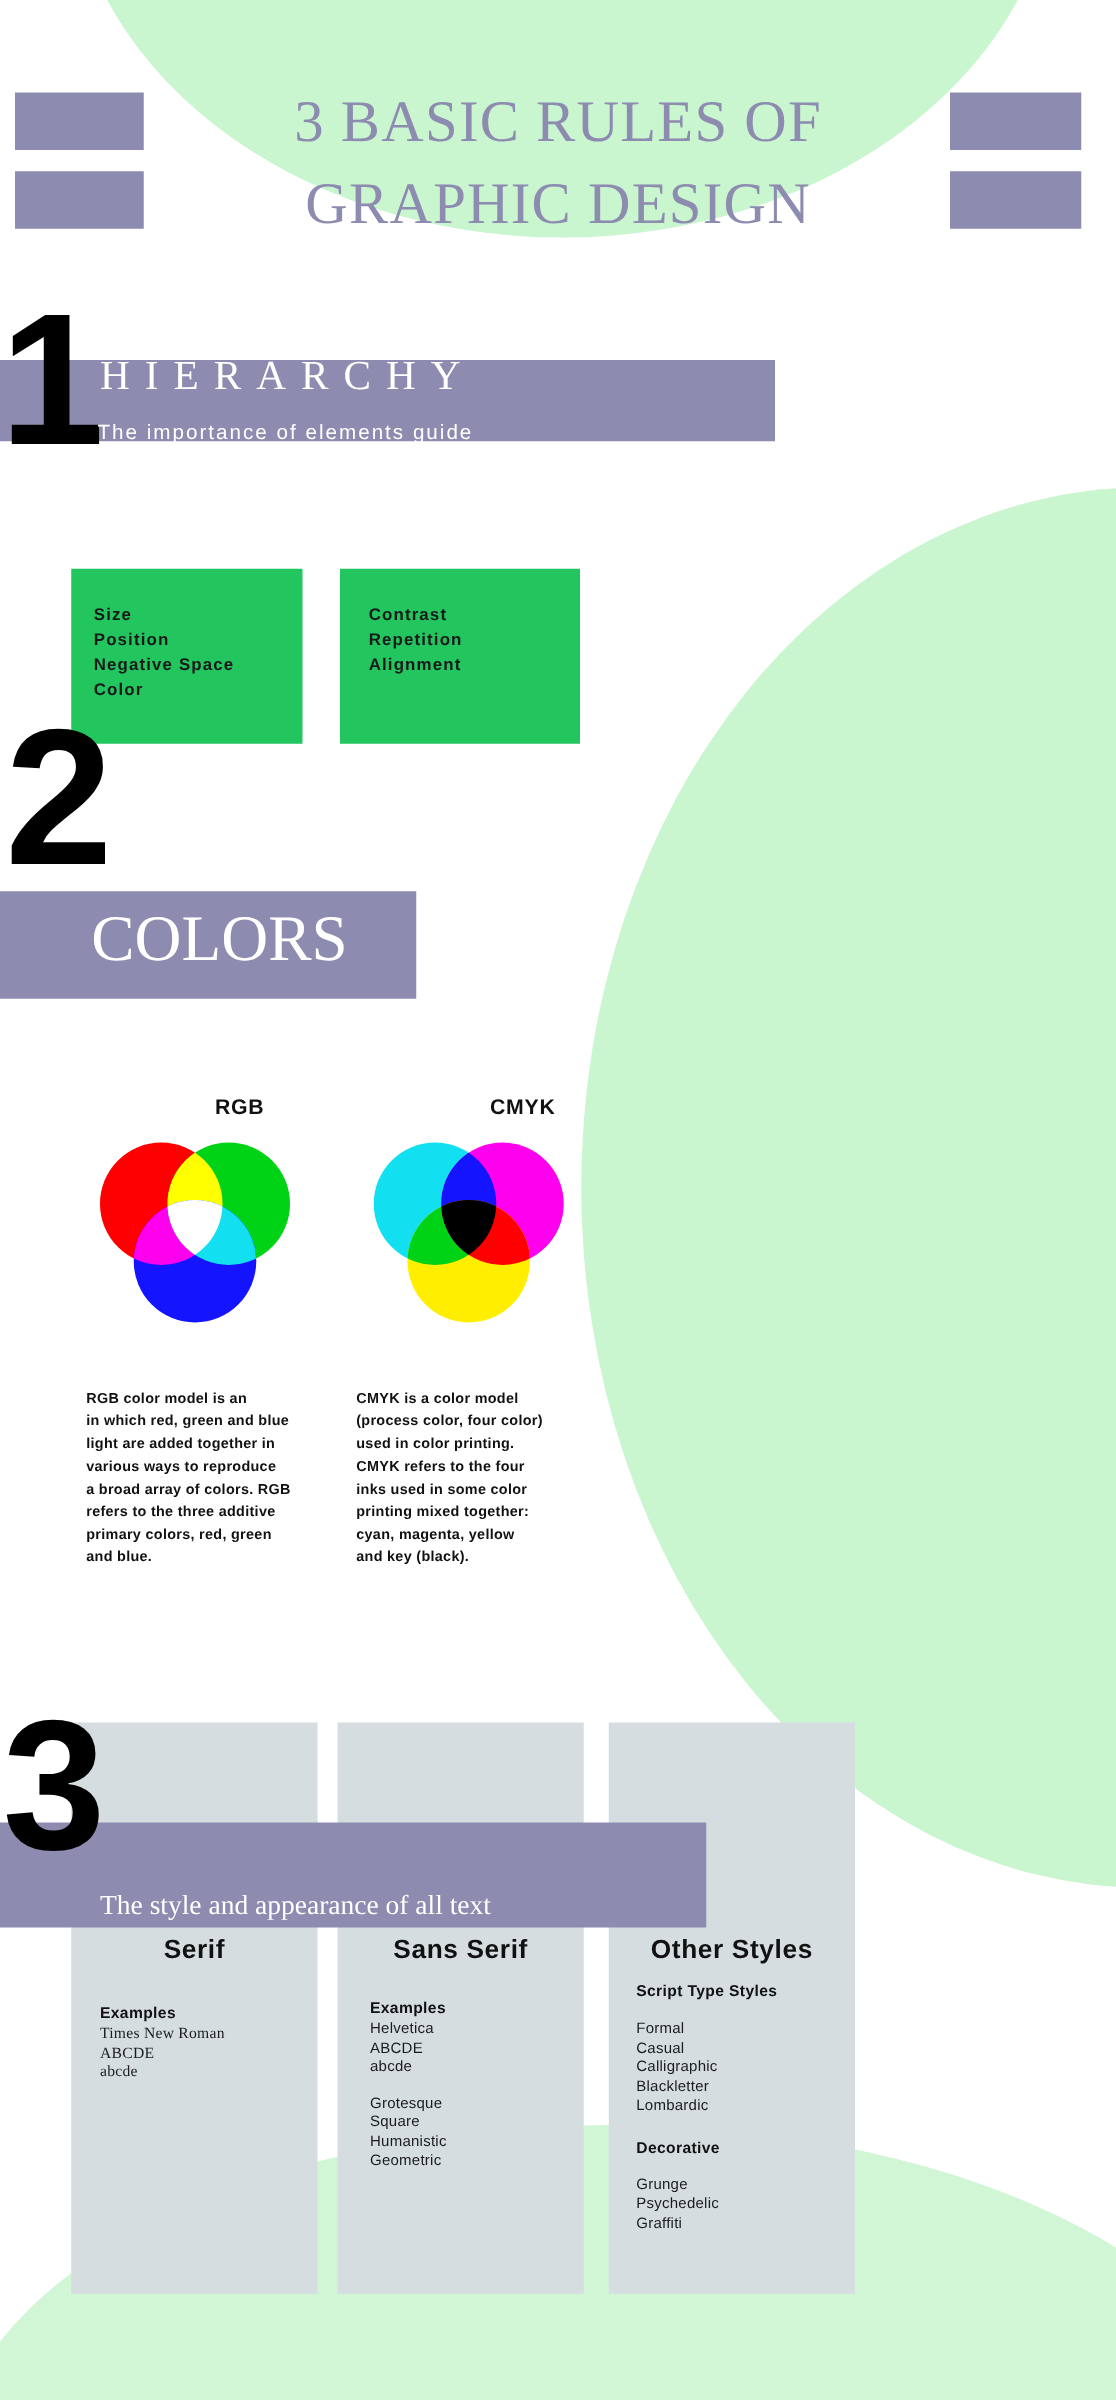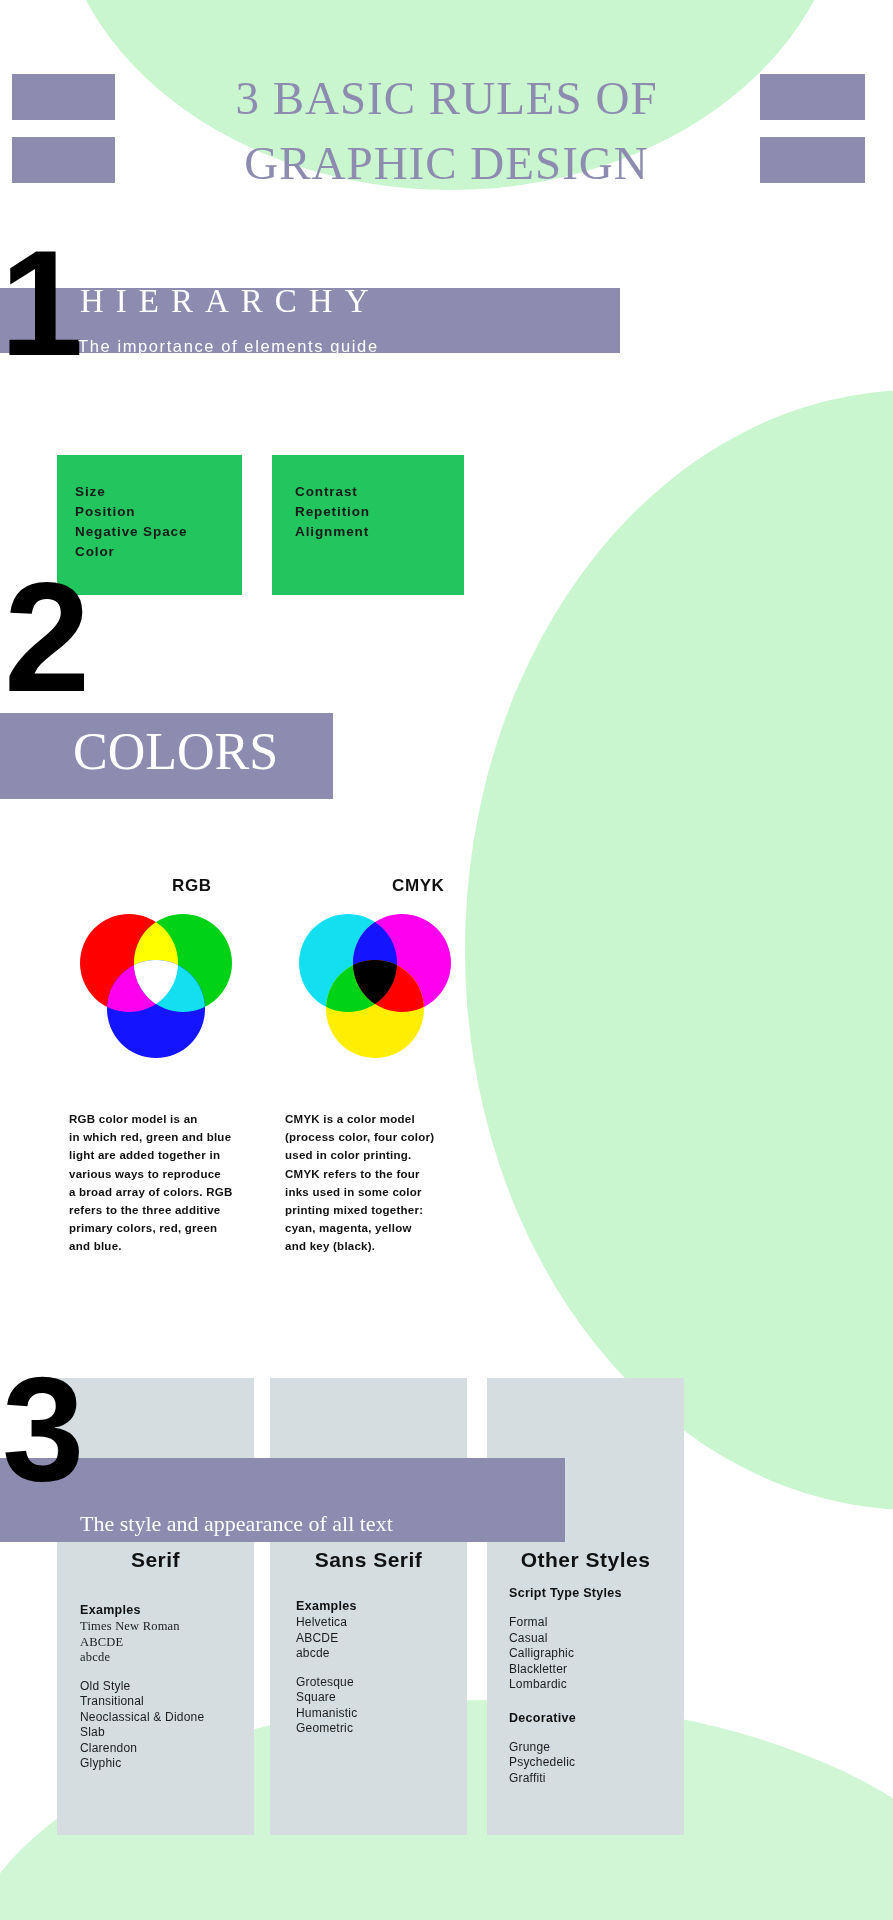--- a/index.html
+++ b/index.html
@@ -251,28 +251,20 @@
 
   <div class="typebody" style="left:80px; top:1585px; width:165px;">
     <div class="spacer-md"></div>
     <div class="exlabel">Examples</div>
     <ul class="exlist serif-face">
       <li>Times New Roman</li>
       <li>ABCDE</li>
       <li>abcde</li>
     </ul>
     <div class="spacer-sm"></div>
-    <ul class="plist">
-      <li>Old Style</li>
-      <li>Transitional</li>
-      <li>Neoclassical &amp; Didone</li>
-      <li>Slab</li>
-      <li>Clarendon</li>
-      <li>Glyphic</li>
-    </ul>
   </div>
 
   <div class="typehead" style="left:270px; top:1548px; width:197px;">Sans Serif</div>
 
   <div class="typebody" style="left:296px; top:1585px; width:165px;">
     <div class="spacer-sm"></div>
     <div class="exlabel">Examples</div>
     <ul class="exlist">
       <li>Helvetica</li>
       <li>ABCDE</li>

